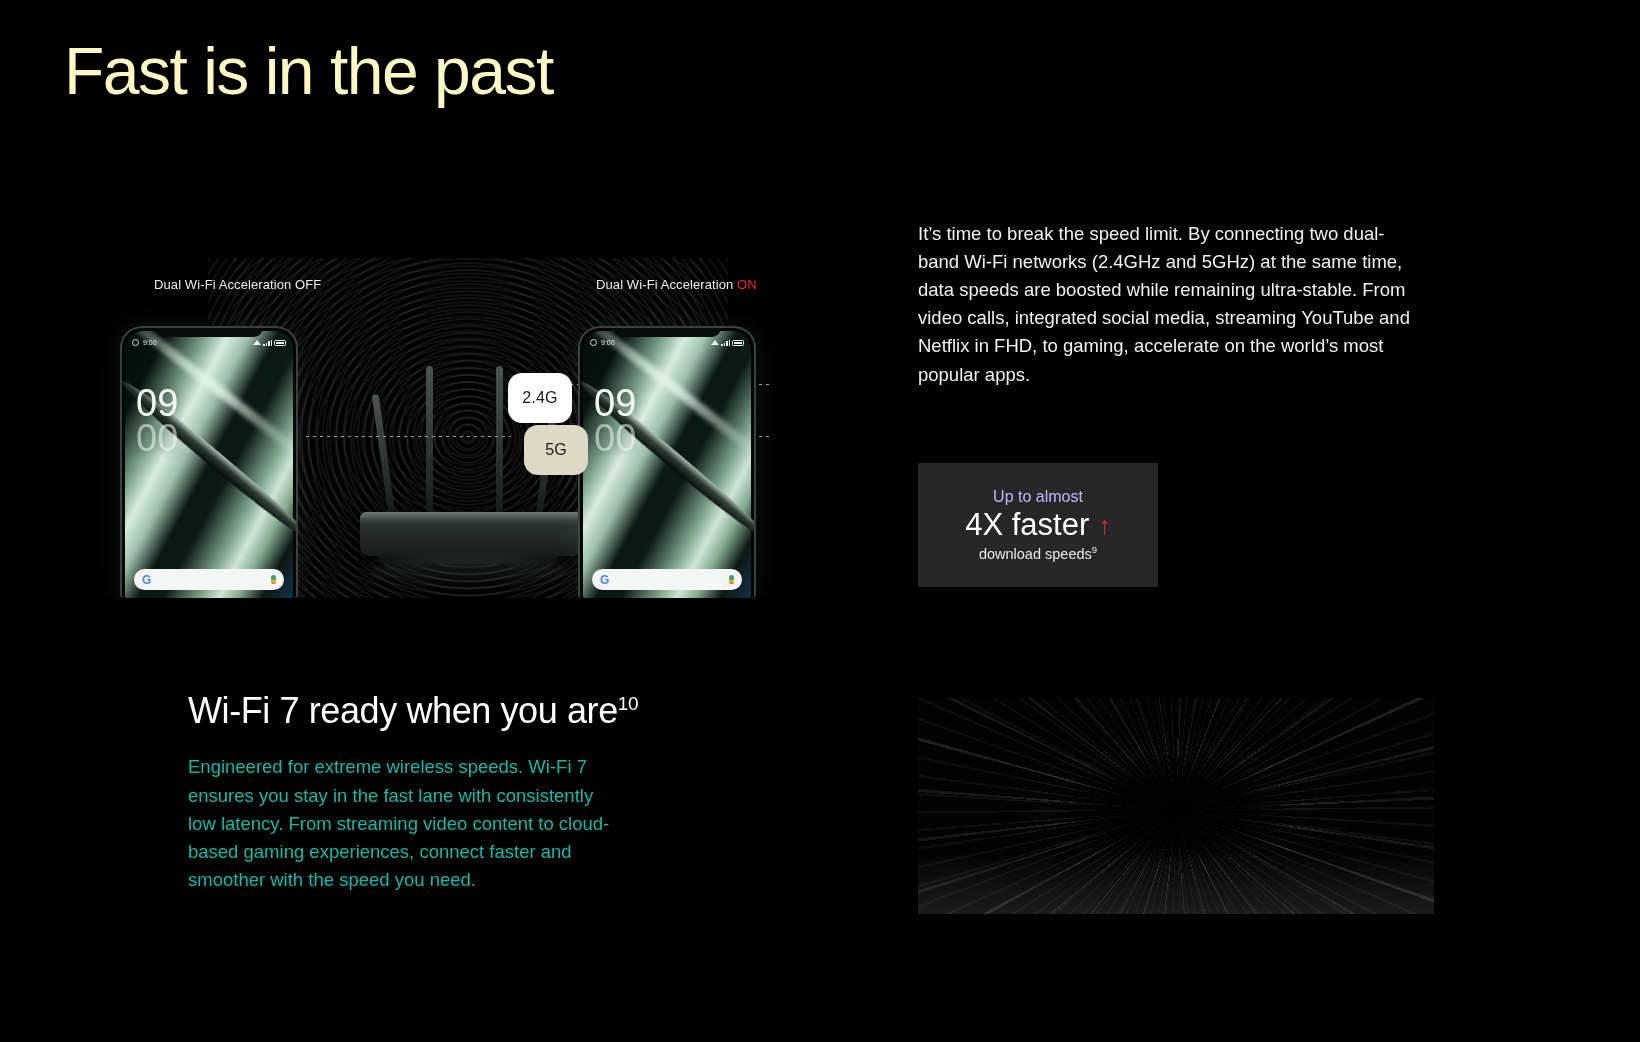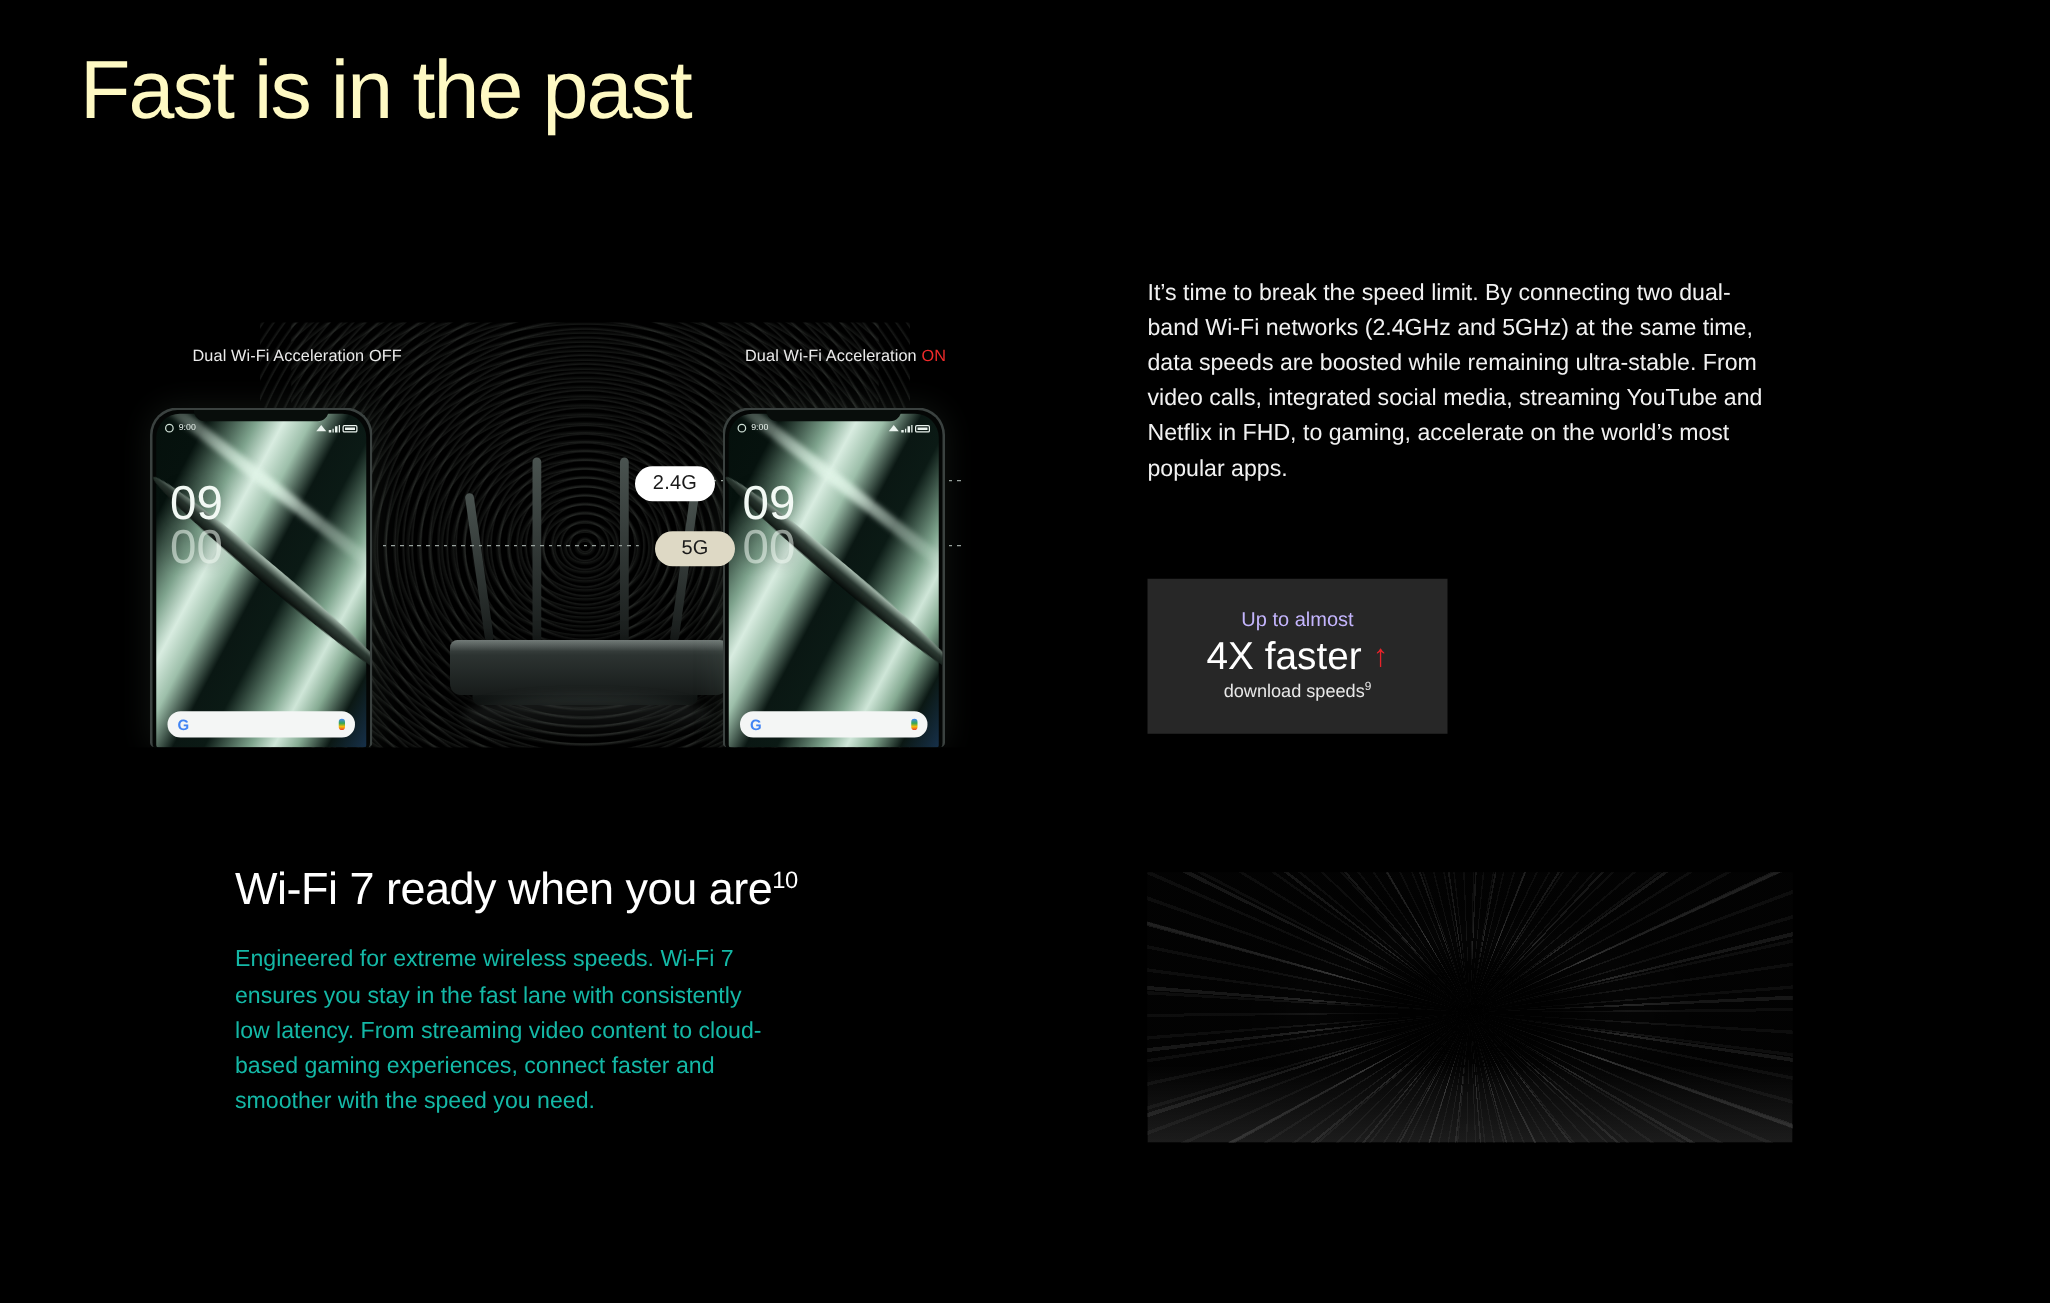--- a/index.html
+++ b/index.html
@@ -201,21 +201,21 @@
   
   .dash-line {
     position:absolute; height:1px;
     background:repeating-linear-gradient(90deg,#9aa39f 0 3px,transparent 3px 7px);
   }
   .dash-24-r { left:502px; top:126px; width:200px; }
   .dash-5-l  { left:238px; top:178px; width:205px; }
   .dash-5-r  { left:502px; top:178px; width:200px; }
   .band-pill {
     position:absolute;
-    min-width:64px; padding:5px 13px;
+    min-width:64px; padding:16px 13px;
     border-radius:14px;
     font-size:16px; font-weight:500; text-align:center;
     color:#1a1a1a; letter-spacing:.2px;
     z-index:7;
   }
   .band-24 { left:440px; top:115px; background:#ffffff; }
   .band-5  { left:440px; top:167px; background:#ded9c5;margin-left:16px; }
 
   
   .sec-dual { position:absolute; left:918px; top:200px; width:500px; }

